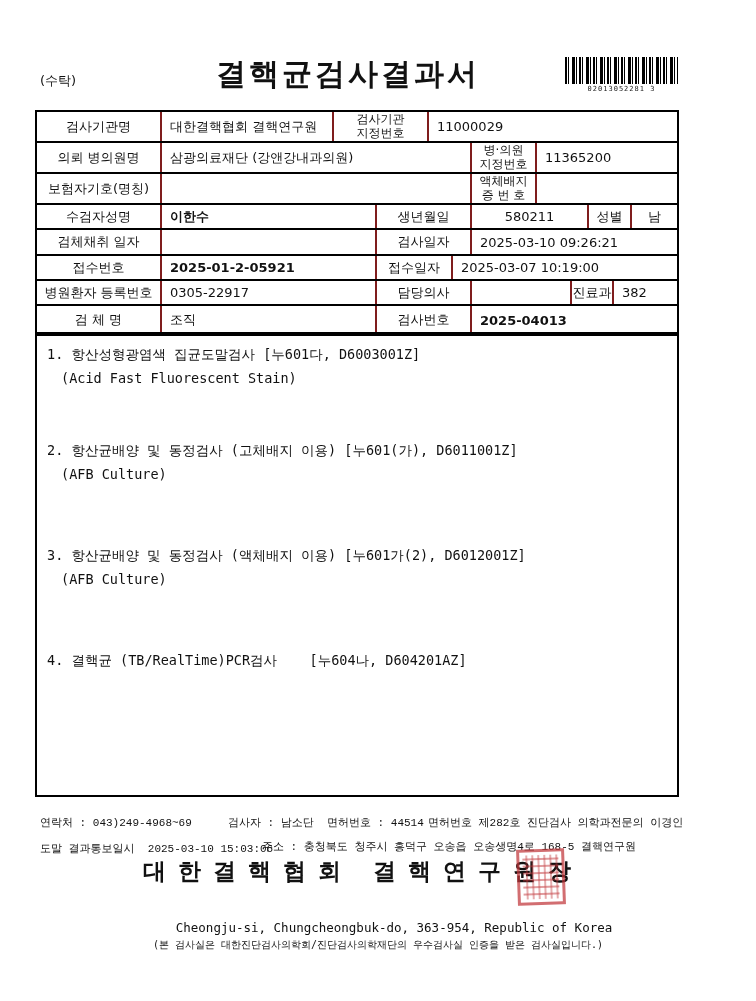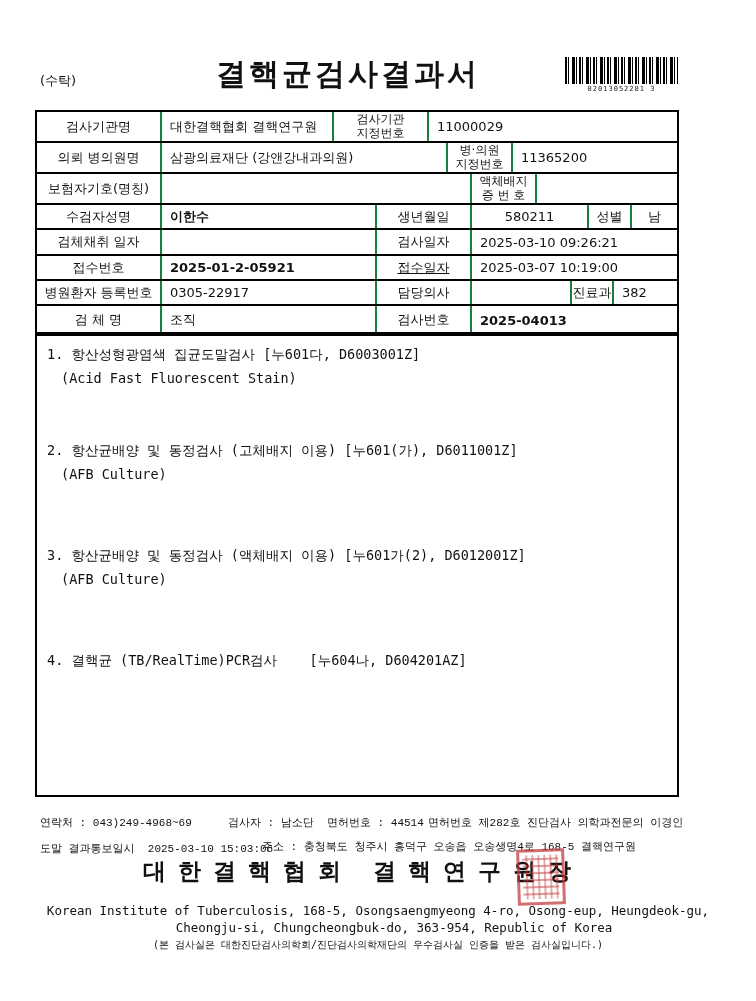--- a/index.html
+++ b/index.html
@@ -34,21 +34,21 @@
   }
   
   .info-table{
     left:35px;top:110px;width:644px;
     border:2px solid #000;box-sizing:border-box;
     font-size:13px;
   }
   .row{display:flex;border-bottom:2px solid #000;box-sizing:border-box;}
   .row:last-child{border-bottom:none;}
   .c{
-    border-right:2px solid #15803d;box-sizing:border-box;
+    border-right:2px solid #7f1d1d;box-sizing:border-box;
     display:flex;align-items:center;justify-content:center;
     white-space:pre;overflow:hidden;
   }
   .c:last-child{border-right:none;}
   .c.left{justify-content:flex-start;padding-left:8px;}
   .c.small{font-size:12px;line-height:1.15;flex-direction:column;}
   .bold{font-weight:bold;}
   
   .results-box{
     left:35px;top:332px;width:644px;height:465px;
@@ -103,21 +103,21 @@
       <div class="c left" style="width:172px;">대한결핵협회 결핵연구원</div>
       <div class="c small" style="width:95px;">
         <span>검사기관</span>
         <span>지정번호</span>
       </div>
       <div class="c left" style="flex:1;">11000029</div>
     </div>
 
     <div class="row" style="height:31px;">
       <div class="c" style="width:125px;">의뢰 병의원명</div>
-      <div class="c left" style="width:286px;">삼광의료재단 (강앤강내과의원)</div>
+      <div class="c left" style="width:310px;">삼광의료재단 (강앤강내과의원)</div>
       <div class="c small" style="width:65px;">
         <span>병·의원</span>
         <span>지정번호</span>
       </div>
       <div class="c left" style="flex:1;">11365200</div>
     </div>
 
     <div class="row" style="height:31px;">
       <div class="c" style="width:125px;">보험자기호(명칭)</div>
       <div class="c left" style="width:310px;"></div>
@@ -140,21 +140,21 @@
     <div class="row" style="height:26px;">
       <div class="c" style="width:125px;">검체채취 일자</div>
       <div class="c left" style="width:215px;"></div>
       <div class="c" style="width:95px;">검사일자</div>
       <div class="c left" style="flex:1;">2025-03-10 09:26:21</div>
     </div>
 
     <div class="row" style="height:25px;">
       <div class="c" style="width:125px;">접수번호</div>
       <div class="c left bold" style="width:215px;">2025-01-2-05921</div>
-      <div class="c" style="width:95px;text-decoration:underline;">접수일자</div>
+      <div class="c" style="width:76px;">접수일자</div>
       <div class="c left" style="flex:1;">2025-03-07 10:19:00</div>
     </div>
 
     <div class="row" style="height:25px;">
       <div class="c" style="width:125px;">병원환자 등록번호</div>
       <div class="c left" style="width:215px;">0305-22917</div>
       <div class="c" style="width:95px;">담당의사</div>
       <div class="c left" style="width:100px;"></div>
       <div class="c" style="width:42px;">진료과</div>
       <div class="c left" style="flex:1;">382</div>
@@ -189,17 +189,16 @@
 
   <div class="abs ft" style="left:40px;top:815px;">연락처 : 043)249-4968~69</div>
   <div class="abs ft" style="left:228px;top:815px;">검사자 : 남소단  면허번호 : 44514</div>
   <div class="abs ft" style="left:428px;top:815px;">면허번호 제282호 진단검사 의학과전문의 이경인</div>
   <div class="abs ft" style="left:40px;top:841px;">도말 결과통보일시  2025-03-10 15:03:06</div>
   <div class="abs ft" style="left:262px;top:839px;">주소 : 충청북도 청주시 흥덕구 오송읍 오송생명4로 168-5 결핵연구원</div>
 
   <div class="abs org-title">대 한 결 핵 협 회   결 핵 연 구 원 장</div>
   <div class="abs seal"></div>
 
-  <div class="abs eng" style="top:903px;">Korean Institute of Tuberculosis, 168-5, Osongsaengmyeong 4-ro, Osong-eup, Heungdeok-gu,</div>
   <div class="abs eng" style="top:920px;padding-left:32px;">Cheongju-si, Chungcheongbuk-do, 363-954, Republic of Korea</div>
   <div class="abs note">(본 검사실은 대한진단검사의학회/진단검사의학재단의 우수검사실 인증을 받은 검사실입니다.)</div>
 
 </div>
 
 </body></html>

